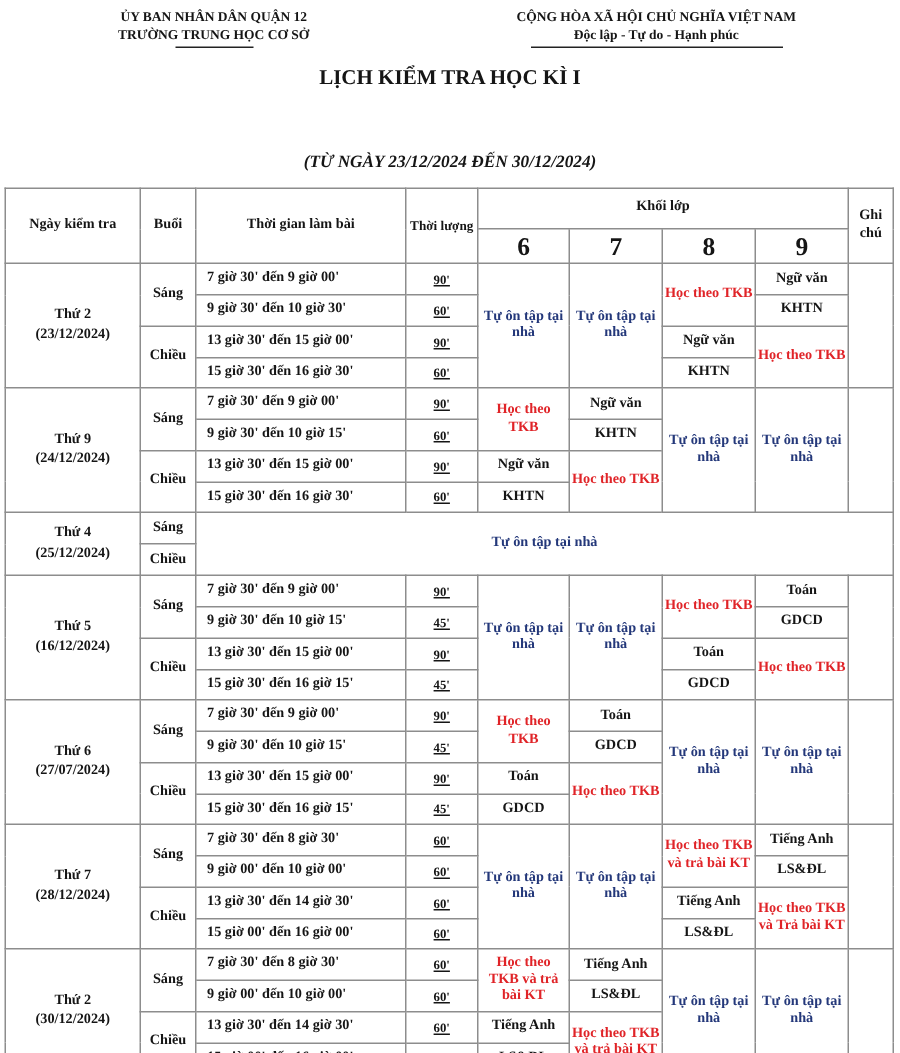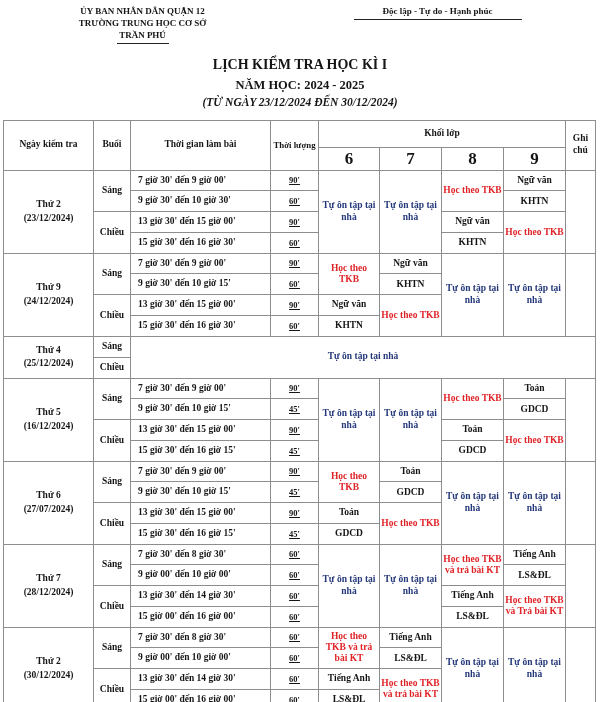--- a/index.html
+++ b/index.html
@@ -11,21 +11,21 @@
   .doc-header{display:flex;padding-top:5px;}
   .org-left{width:285px;text-align:center;font-size:9px;font-weight:bold;line-height:1.35;}
   .org-right{width:305px;text-align:center;font-size:9px;font-weight:bold;line-height:1.35;}
   .org-line1-left{font-weight:600;}
   .rule{border-bottom:1.3px solid #222;height:1px;margin:1px auto 0;}
   .rule-left{width:52px;}
   .rule-right{width:168px;}
   .title-block{text-align:center;margin-top:11px;line-height:1.45;}
   .title-1{font-size:14px;font-weight:bold;}
   .title-2{font-size:12.5px;font-weight:bold;}
-  .title-3{font-size:11.5px;font-weight:bold;font-style:italic;}
+  .title-3{font-size:11.5px;font-weight:bold;font-style:italic;margin-top:36px;}
   table.schedule{
     border-collapse:collapse;table-layout:fixed;
     width:592px;margin:9px 0 0 3px;
     border:1.6px solid #5f5f5f;
   }
   .schedule th,.schedule td{
     border:1px solid #8d8d8d;
     font-weight:bold;font-size:9.5px;
     text-align:center;vertical-align:middle;
     padding:0 1px;overflow:hidden;line-height:1.2;
@@ -42,32 +42,31 @@
   td.day-cell{line-height:1.4;}
   td.subject-cell{line-height:1.18;}
 </style>
 </head>
 <body>
 
 <div class="doc-header">
   <div class="org-left">
     <div class="org-line1-left">ỦY BAN NHÂN DÂN QUẬN 12</div>
     <div>TRƯỜNG TRUNG HỌC CƠ SỞ</div>
-    <div>TRẦN PHÚ</div>
     <div class="rule rule-left"></div>
   </div>
   <div class="org-right">
+    <div>CỘNG HÒA XÃ HỘI CHỦ NGHĨA VIỆT NAM</div>
     <div>Độc lập - Tự do - Hạnh phúc</div>
     <div class="rule rule-right"></div>
   </div>
 </div>
 
 <div class="title-block">
   <div class="title-1">LỊCH KIỂM TRA HỌC KÌ I</div>
-  <div class="title-2">NĂM HỌC: 2024 - 2025</div>
   <div class="title-3">(TỪ NGÀY 23/12/2024 ĐẾN 30/12/2024)</div>
 </div>
 
 <table class="schedule">
   <colgroup>
     <col style="width:90px">
       <col style="width:37px">
       <col style="width:140px">
       <col style="width:48px">
     <col style="width:61px">

